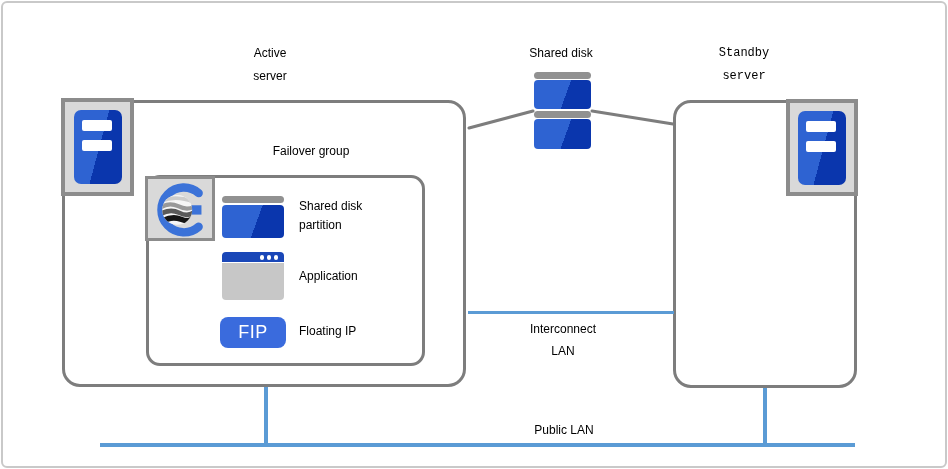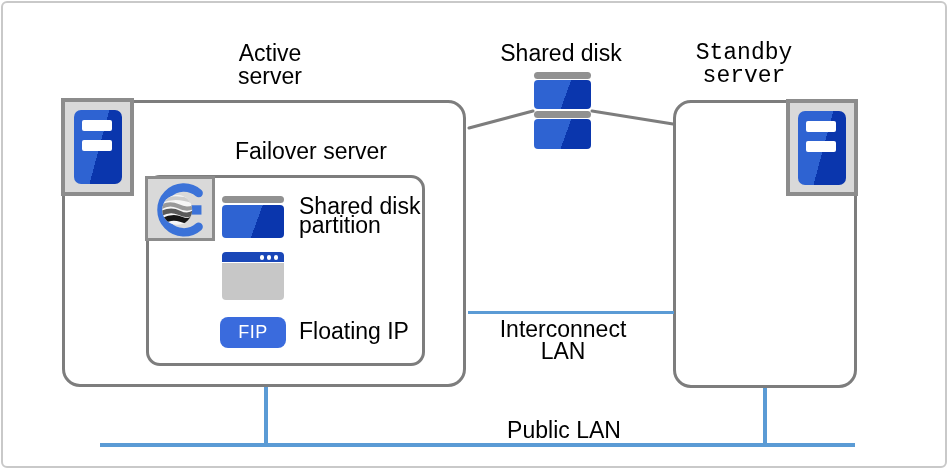--- a/index.html
+++ b/index.html
@@ -5,21 +5,21 @@
   html,body{margin:0;padding:0;background:#fff;}
   .canvas{
     position:relative;width:948px;height:469px;background:#ffffff;
     font-family:"Liberation Sans","DejaVu Sans",sans-serif;
     color:var(--text-black,#000);overflow:hidden;
   }
   .frame{
     position:absolute;left:1px;top:1px;right:1px;bottom:1px;
     border:2px solid var(--frame-gray,#c9c9c9);border-radius:6px;pointer-events:none;
   }
-  .lbl{position:absolute;font-size:23px;line-height:23px;text-align:center;white-space:nowrap;}
+  .lbl{position:absolute;font-size:12px;line-height:23px;text-align:center;white-space:nowrap;}
   .lbl span{display:block;}
   .lbl-left{text-align:left;}
   .box{position:absolute;background:#ffffff;border:3px solid var(--box-border,#7d7d7d);border-radius:18px;box-sizing:border-box;}
   .badge{
     position:absolute;background:var(--badge-bg,#d9d9d9);
     border:4px solid var(--badge-border,#8c8c8c);box-sizing:border-box;
     display:flex;align-items:center;justify-content:center;
   }
   .server-tower{
     width:48px;height:74px;border-radius:7px;position:relative;
@@ -129,28 +129,31 @@
   <div class="lbl" style="left:486px;top:42px;width:150px;">
     <span>Shared disk</span>
   </div>
 
   <div class="lbl" style="left:674px;top:42px;width:140px;font-family:Liberation Mono, monospace;">
     <span>Standby</span>
     <span>server</span>
   </div>
 
   <div class="lbl" style="left:211px;top:140px;width:200px;">
-    <span>Failover server</span>
+    <span>Failover group</span>
   </div>
 
   <div class="lbl lbl-left" style="left:299px;top:197px;line-height:18.5px;">
     <span>Shared disk</span>
     <span>partition</span>
   </div>
 
+  <div class="lbl lbl-left" style="left:299px;top:265px;">
+    <span>Application</span>
+  </div>
 
   <div class="lbl lbl-left" style="left:299px;top:320px;">
     <span>Floating IP</span>
   </div>
 
   <div class="lbl" style="left:483px;top:318px;width:160px;line-height:22px;">
     <span>Interconnect</span>
     <span>LAN</span>
   </div>
 

